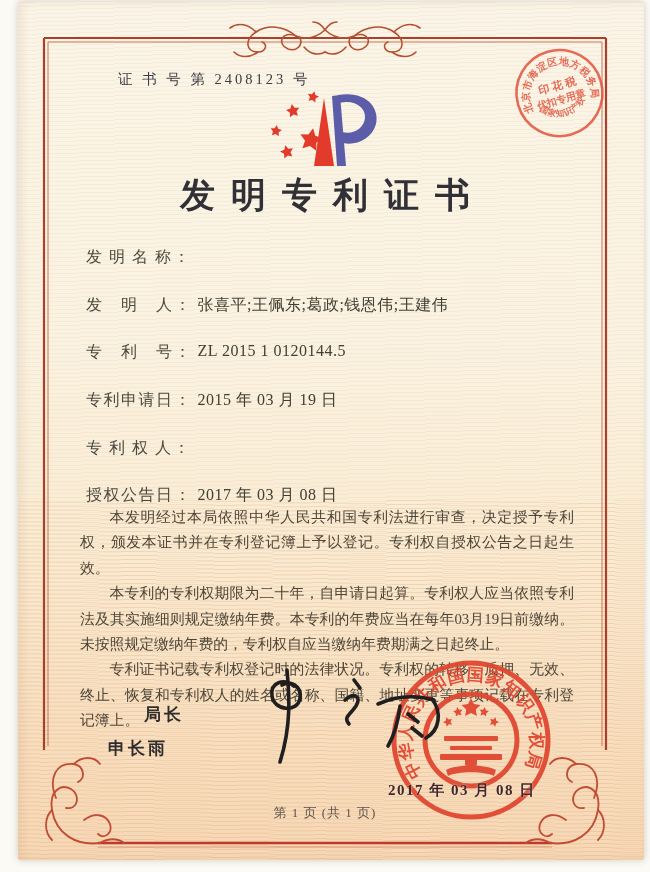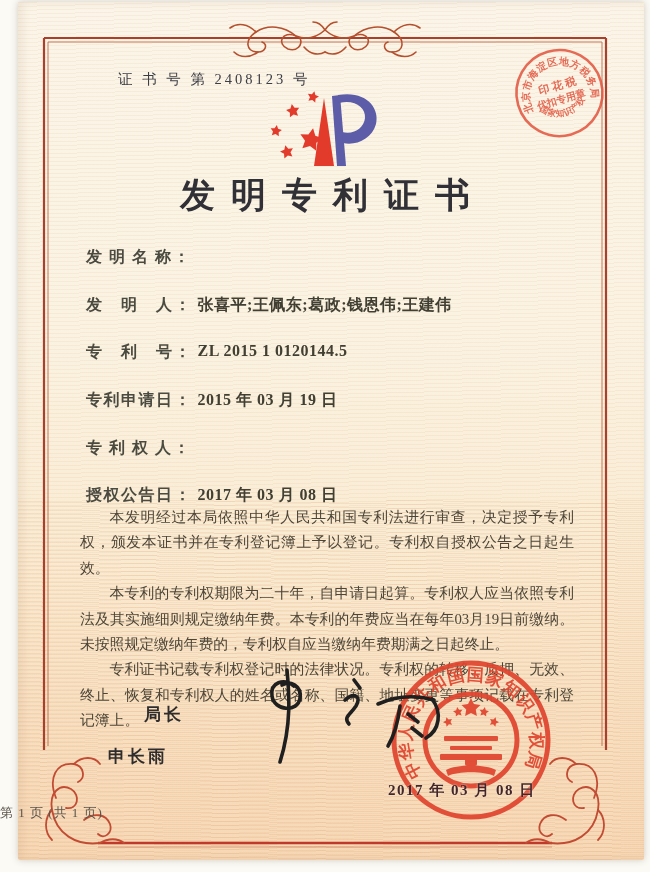--- a/index.html
+++ b/index.html
@@ -20,32 +20,32 @@
   }
   .paper::after{
     content:"";position:absolute;left:0;right:0;top:58%;bottom:0;
     background:repeating-linear-gradient(181deg, rgba(224,140,80,.16) 0 1px, transparent 1px 4px);
   }
   .abs{position:absolute;}
   .cert-number{left:74px;top:70px;font-size:14.5px;letter-spacing:3px;color:#3c3c44;margin-left:44px;}
   .title{left:0;right:0;top:172px;text-align:center;font-size:35px;font-weight:700;
          letter-spacing:16px;text-indent:16px;color:#303036;}
   .fields{left:86px;top:247px;width:490px;}
-  .frow{height:47.7px;display:flex;align-items:flex-start;font-size:16px;font-weight:bold;}
+  .frow{height:47.7px;display:flex;align-items:flex-start;font-size:16px;}
   .flabel{color:#4b4a40;letter-spacing:1.5px;white-space:pre;}
   .fcolon{color:#4b4a40;margin:0 7px 0 1px;}
   .fvalue{color:#413e32;letter-spacing:.5px;}
   .body-text{left:80px;top:505px;width:494px;font-size:14.8px;line-height:25.4px;
              color:#4d4537;text-align:justify;}
   .body-text p{margin:0;text-indent:2em;}
   .sign-title{left:108px;top:703px;font-size:17px;letter-spacing:3px;color:#2e2c2c;font-weight:600;margin-left:36px;}
-  .sign-name{left:108px;top:737px;font-size:17px;letter-spacing:3px;color:#2e2c2c;font-weight:600;margin-top:8px;}
+  .sign-name{left:108px;top:737px;font-size:17px;letter-spacing:3px;color:#2e2c2c;font-weight:600;}
   .seal-date{left:388px;top:781px;font-size:15px;letter-spacing:1.5px;color:#43262a;font-weight:600;
              text-shadow:0 0 2px rgba(250,236,216,.95);z-index:6;}
-  .footer-page{left:0;right:0;top:804px;text-align:left;font-size:13px;letter-spacing:1px;color:#5c554d;}
+  .footer-page{left:0;right:0;top:804px;text-align:center;font-size:13px;letter-spacing:1px;color:#5c554d;}
   .tax-stamp{left:504px;top:36px;width:112px;height:118px;transform:rotate(-16deg);opacity:.85;}
   .main-seal{left:386px;top:656px;width:172px;height:172px;opacity:.93;z-index:5;}
   .logo{left:266px;top:86px;width:116px;height:86px;}
   .signature{left:250px;top:666px;width:205px;height:108px;z-index:7;}
   svg text{font-family:"Liberation Serif","DejaVu Serif",serif;}
 </style>
 </head>
 <body>
 
 <div class="paper"></div>

